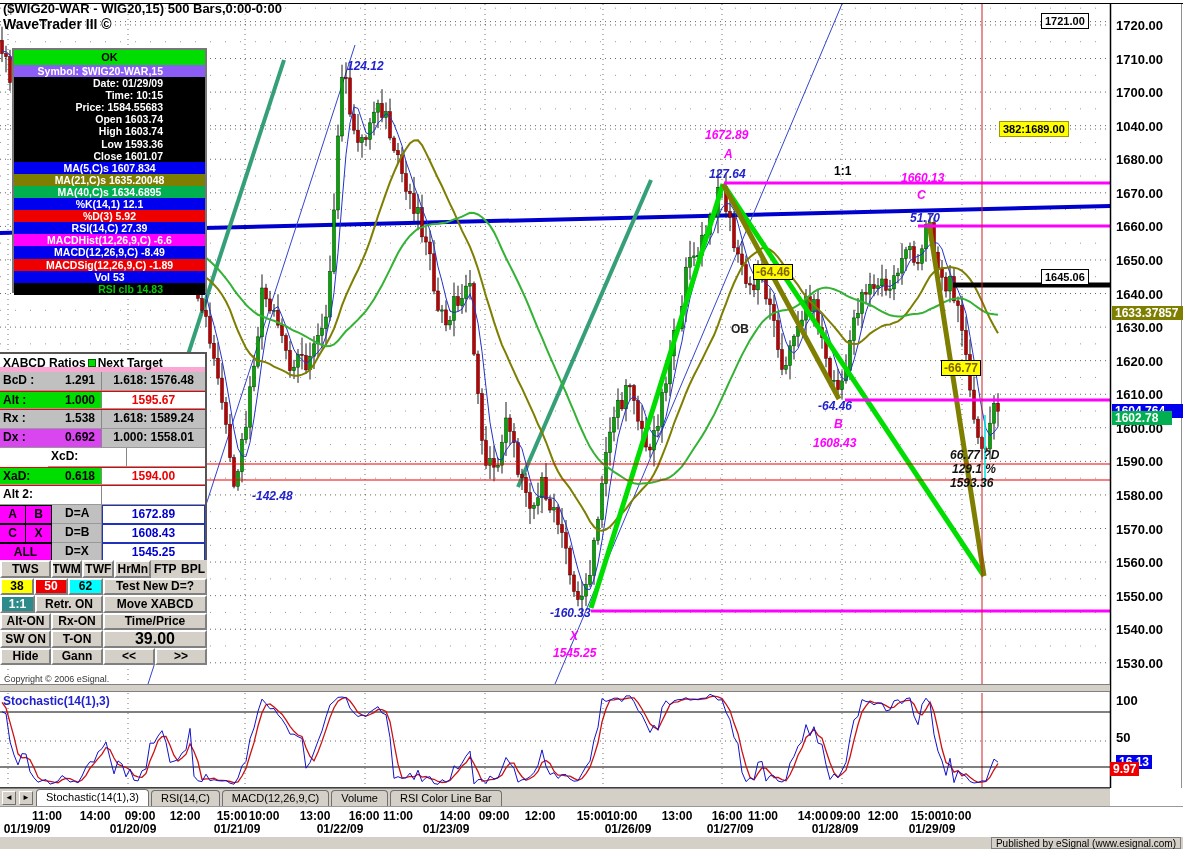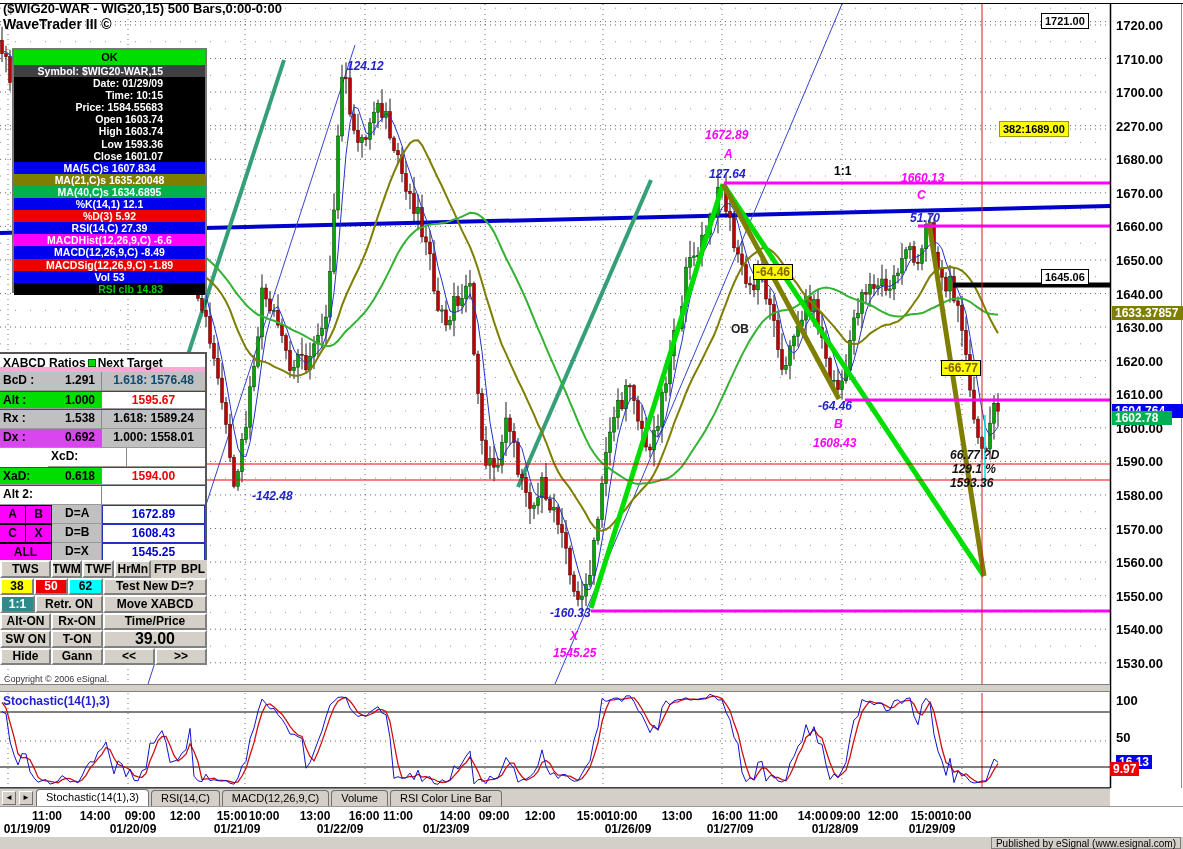--- a/index.html
+++ b/index.html
@@ -686,21 +686,21 @@
       <line x1="926" y1="806" x2="926" y2="810" stroke="#000" stroke-width="1"></line>
       <line x1="956" y1="806" x2="956" y2="810" stroke="#000" stroke-width="1"></line>
     </svg>
 
   <div class="abs title1">($WIG20-WAR - WIG20,15) 500 Bars,0:00-0:00</div>
   <div class="abs title2">WaveTrader III ©</div>
 
   <div class="abs" id="data-window">
     <div id="dw-header">OK</div>
     <div id="dw-rows">
-        <div class="dw-row" style="background: #404040; color: rgb(255, 255, 255);">Symbol: $WIG20-WAR,15</div>
+        <div class="dw-row" style="background: #8b5cf6; color: rgb(255, 255, 255);">Symbol: $WIG20-WAR,15</div>
         <div class="dw-row" style="background: rgb(0, 0, 0); color: rgb(255, 255, 255);">Date: 01/29/09</div>
         <div class="dw-row" style="background: rgb(0, 0, 0); color: rgb(255, 255, 255);">Time: 10:15</div>
         <div class="dw-row" style="background: rgb(0, 0, 0); color: rgb(255, 255, 255);">Price: 1584.55683</div>
         <div class="dw-row" style="background: rgb(0, 0, 0); color: rgb(255, 255, 255);">Open 1603.74</div>
         <div class="dw-row" style="background: rgb(0, 0, 0); color: rgb(255, 255, 255);">High 1603.74</div>
         <div class="dw-row" style="background: rgb(0, 0, 0); color: rgb(255, 255, 255);">Low 1593.36</div>
         <div class="dw-row" style="background: rgb(0, 0, 0); color: rgb(255, 255, 255);">Close 1601.07</div>
         <div class="dw-row colored" style="background: rgb(0, 0, 238); color: rgb(255, 255, 255);">MA(5,C)s 1607.834</div>
         <div class="dw-row colored" style="background: rgb(126, 126, 0); color: rgb(255, 255, 255);">MA(21,C)s 1635.20048</div>
         <div class="dw-row colored" style="background: rgb(0, 176, 80); color: rgb(255, 255, 255);">MA(40,C)s 1634.6895</div>
@@ -720,21 +720,21 @@
       <span style="padding-left:3px">XABCD Ratios</span>
       <span class="sq"></span>
       <span>Next Target</span>
     </div>
     <div id="xabcd-rows">
         <div class="xrow">
           <div class="xl" style="background: rgb(192, 192, 192);">
             <span>BcD :</span>
             <span>1.291</span>
           </div>
-          <div class="xr" style="background: rgb(192, 192, 192); color: #0c4a6e;">1.618: 1576.48</div>
+          <div class="xr" style="background: rgb(192, 192, 192); color: #000000;">1.618: 1576.48</div>
         </div>
         <div class="xrow" style="border-top: 1px solid rgb(238, 0, 0); border-bottom: 1px solid rgb(238, 0, 0);">
           <div class="xl" style="background: rgb(0, 221, 0);">
             <span>Alt  :</span>
             <span>1.000</span>
           </div>
           <div class="xr" style="background: rgb(255, 255, 255); color: rgb(238, 0, 0);">1595.67</div>
         </div>
         <div class="xrow">
           <div class="xl" style="background: rgb(192, 192, 192);">
@@ -829,21 +829,21 @@
       </div>
     </div>
 
   <div class="abs copyright">Copyright © 2006 eSignal.</div>
   <div class="abs stoch-label">Stochastic(14(1),3)</div>
 
   <div id="price-axis-labels">
       <div class="pax" style="top: 17.957px;">1720.00</div>
       <div class="pax" style="top: 51.527px;">1710.00</div>
       <div class="pax" style="top: 85.097px;">1700.00</div>
-      <div class="pax" style="top: 118.667px;">2270.00</div>
+      <div class="pax" style="top: 118.667px;">1040.00</div>
       <div class="pax" style="top: 152.237px;">1680.00</div>
       <div class="pax" style="top: 185.807px;">1670.00</div>
       <div class="pax" style="top: 219.377px;">1660.00</div>
       <div class="pax" style="top: 252.947px;">1650.00</div>
       <div class="pax" style="top: 286.517px;">1640.00</div>
       <div class="pax" style="top: 320.087px;">1630.00</div>
       <div class="pax" style="top: 353.657px;">1620.00</div>
       <div class="pax" style="top: 387.227px;">1610.00</div>
       <div class="pax" style="top: 420.797px;">1600.00</div>
       <div class="pax" style="top: 454.367px;">1590.00</div>

